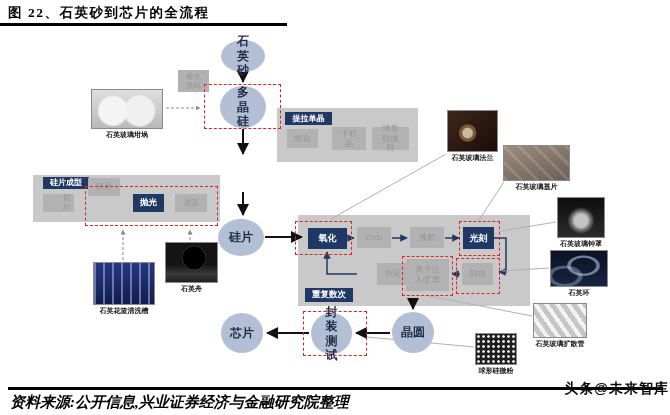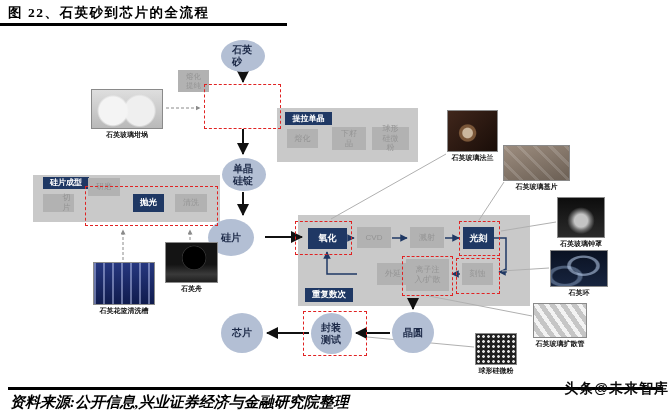--- a/index.html
+++ b/index.html
@@ -1,21 +1,21 @@
 <!DOCTYPE html>
 <html><head>
 <meta charset="utf-8">
 <style>
   * { margin:0; padding:0; box-sizing:border-box; }
   html,body { background:#fff; }
   body { font-family:"Liberation Sans", sans-serif; }
   .page { position:relative; width:670px; height:415px; background:#fff; overflow:hidden; }
   .title { position:absolute; left:8px; top:4px; font-family:"Liberation Serif", serif; font-weight:bold; font-size:13.5px; color:#000; letter-spacing:1.5px; }
   .title-rule { position:absolute; left:0; top:23px; width:287px; height:3px; background:#000; }
-  .circle { position:absolute; background:#b3bfd4; border-radius:50%; display:flex; align-items:center; justify-content:center; font-weight:bold; font-size:10px; color:#1c2947; line-height:1.2; z-index:3; }
+  .circle { position:absolute; background:#b3bfd4; border-radius:50%; display:flex; align-items:center; justify-content:center; text-align:center; font-weight:bold; font-size:12px; color:#1c2947; line-height:1.2; z-index:3; }
   .panel { position:absolute; background:#c9c9c9; z-index:1; }
   .navy { position:absolute; background:#1f3864; color:#fff; font-weight:bold; font-size:8px; display:flex; align-items:center; justify-content:center; text-align:center; line-height:1.15; z-index:3; }
   .gbox { position:absolute; background:#b2b2b2; color:#949494; font-size:8px; display:flex; align-items:center; justify-content:center; text-align:center; line-height:1.2; z-index:3; }
   .reddash { position:absolute; border:1.5px dashed #e02222; z-index:4; pointer-events:none; }
   .photo { position:absolute; z-index:3; border:1px solid #8a8a8a; }
   .plabel { position:absolute; z-index:3; font-size:7px; font-weight:bold; color:#111; text-align:center; line-height:1; }
   svg.lines { position:absolute; left:0; top:0; z-index:2; }
   .lb { stroke:#111; stroke-width:2; }
   .ln { stroke:#1f3864; stroke-width:1.5; fill:none; }
   .ld { stroke:#8a8a8a; stroke-width:1; stroke-dasharray:3 2; }
@@ -106,22 +106,22 @@
   <div class="gbox" style="left:410px;top:227px;width:34px;height:21px;">溅射</div>
   <div class="navy" style="left:463px;top:227px;width:31px;height:22px;font-size:9px;">光刻</div>
   <div class="gbox" style="left:358px;top:263px;width:32px;height:22px;margin-left:19px;">外延</div>
   <div class="gbox" style="left:406px;top:259px;width:43px;height:32px;padding:0 5px;">离子注入/扩散</div>
   <div class="gbox" style="left:462px;top:263px;width:31px;height:22px;">刻蚀</div>
   <div class="navy" style="left:305px;top:288px;width:48px;height:14px;font-size:8.5px;">重复数次</div>
 
   <div class="gbox" style="left:178px;top:70px;width:31px;height:22px;padding:0 7px;font-size:7.5px;">熔化提纯</div>
 
   <div class="circle" style="left:221px;top:40px;width:44px;height:32px;padding:0 11px;">石英砂</div>
-  <div class="circle" style="left:222px;top:158px;width:44px;height:33px;padding:0 11px;">单晶硅锭</div>
-  <div class="circle" style="left:208px;top:219px;width:46px;height:37px;">硅片</div>
+  <div class="circle" style="left:220px;top:86px;width:46px;height:42px;padding:0 12px;">多晶硅</div>
+  <div class="circle" style="left:218px;top:219px;width:46px;height:37px;">硅片</div>
   <div class="circle" style="left:392px;top:312px;width:42px;height:41px;">晶圆</div>
   <div class="circle" style="left:311px;top:313px;width:41px;height:41px;padding:0 10px;">封装测试</div>
   <div class="circle" style="left:221px;top:313px;width:42px;height:40px;">芯片</div>
 
   <div class="reddash" style="left:204px;top:84px;width:77px;height:45px;"></div>
   <div class="reddash" style="left:85px;top:186px;width:133px;height:40px;"></div>
   <div class="reddash" style="left:295px;top:221px;width:57px;height:34px;"></div>
   <div class="reddash" style="left:459px;top:221px;width:41px;height:35px;"></div>
   <div class="reddash" style="left:402px;top:256px;width:51px;height:40px;"></div>
   <div class="reddash" style="left:456px;top:258px;width:44px;height:36px;"></div>

